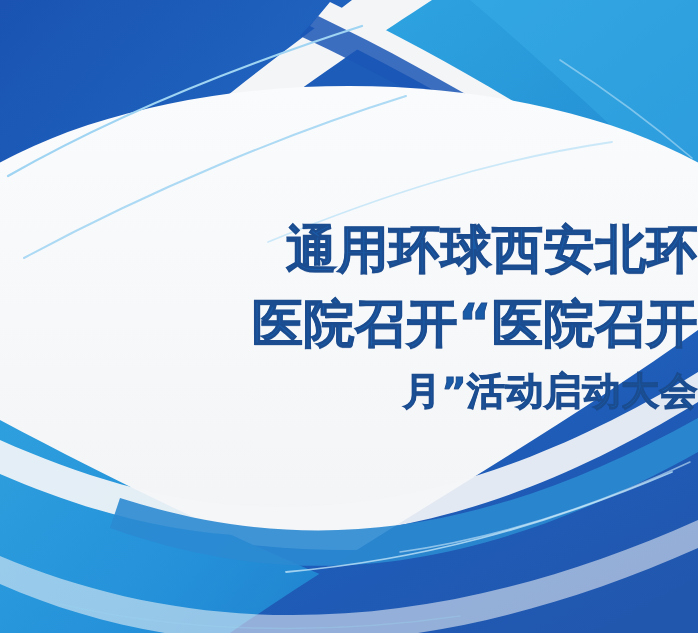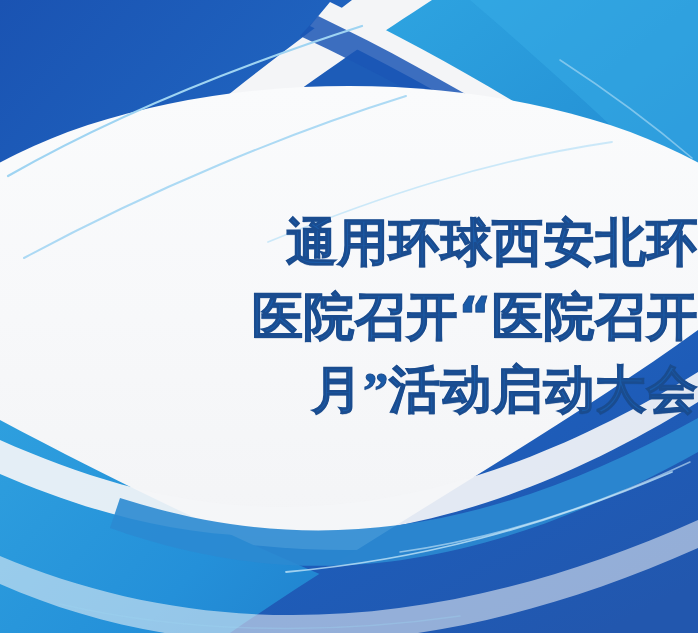--- a/index.html
+++ b/index.html
@@ -44,21 +44,21 @@
     color: #1A5BA8;
     letter-spacing: 0.5px;
     line-height: 1.0;
     text-align: center;
     white-space: nowrap;
     -webkit-text-stroke: 1px #1A4C8F;
     text-shadow: 0 1px 0 rgba(20,60,120,0.28);
   }
   .title-line.l1 { font-size: 51px; margin-bottom: 23px; }
   .title-line.l2 { font-size: 51px; margin-bottom: 23px; }
-  .title-line.l3 { font-size: 51px; font-family: Liberation Serif, serif; }
+  .title-line.l3 { font-size: 38px; }
 </style>
 </head>
 <body>
 
 <div id="poster">
 
   <svg class="bg" viewBox="0 0 698 633" preserveAspectRatio="none">
     <defs>
       <linearGradient id="gTopLeft" x1="0" y1="0" x2="1" y2="0.7">
         <stop offset="0%" stop-color="#1A53B2"></stop>

